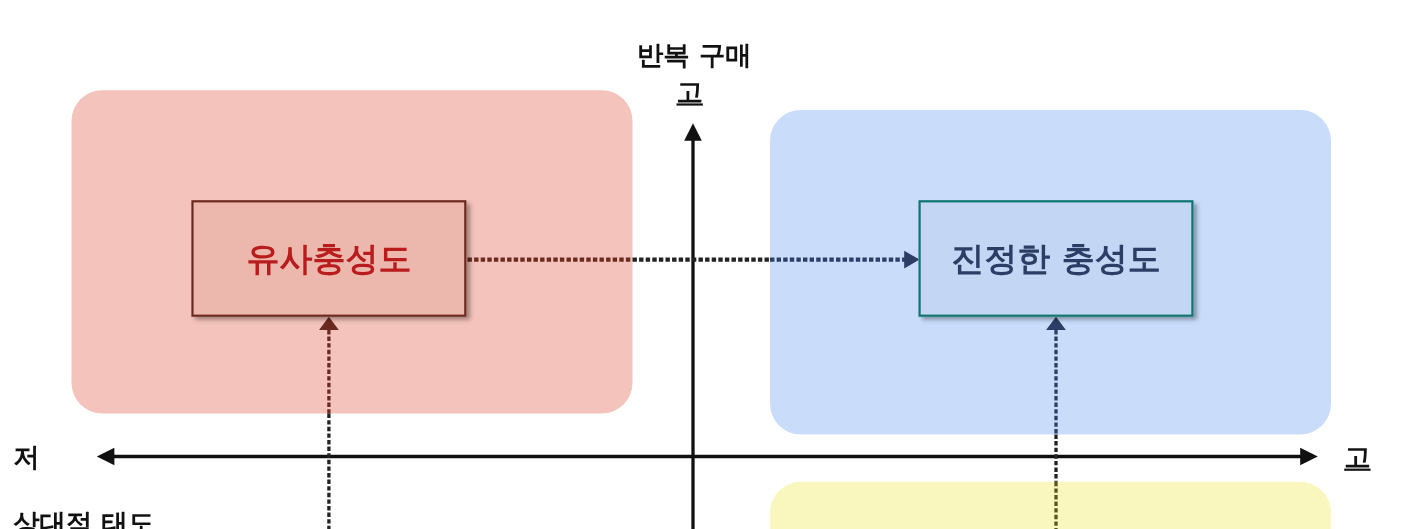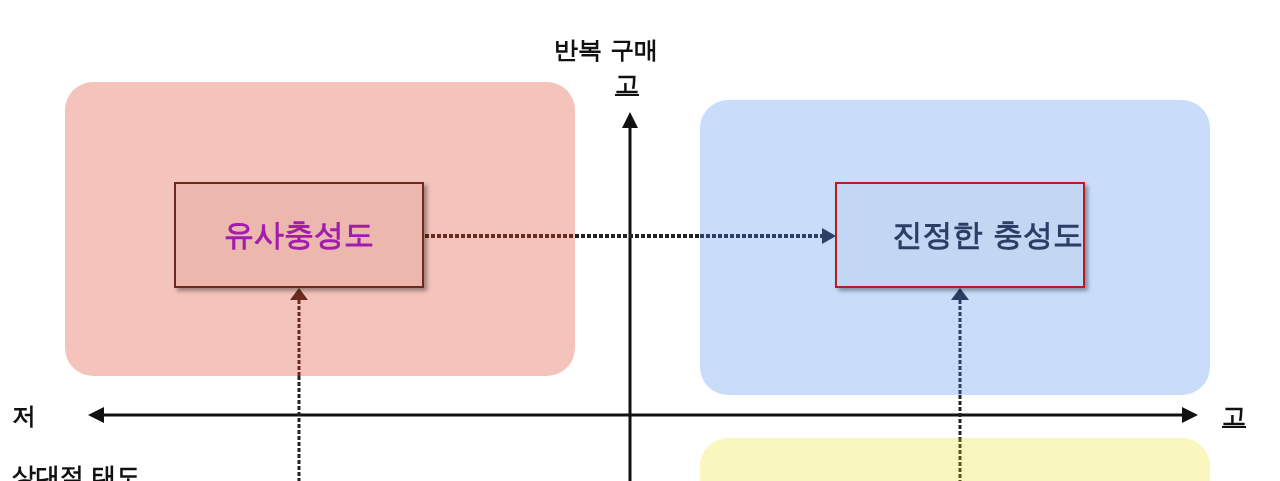--- a/index.html
+++ b/index.html
@@ -35,24 +35,24 @@
   <line x1="299" y1="300" x2="299" y2="376" stroke="#6b2a20" stroke-width="3" stroke-dasharray="4,2"></line>
   <line x1="299" y1="376" x2="299" y2="481" stroke="#222" stroke-width="3" stroke-dasharray="4,2"></line>
   <polygon points="299,288 290,300 308,300" fill="#6b2a20"></polygon>
 
   <line x1="960" y1="300" x2="960" y2="395" stroke="#2c3e66" stroke-width="3" stroke-dasharray="4,2"></line>
   <line x1="960" y1="395" x2="960" y2="438" stroke="#222" stroke-width="3" stroke-dasharray="4,2"></line>
   <line x1="960" y1="438" x2="960" y2="481" stroke="#5a5520" stroke-width="3" stroke-dasharray="4,2"></line>
   <polygon points="960,288 951,300 969,300" fill="#2c3e66"></polygon>
 </svg>
 
-<div class="box" style="left:174px;top:182px;width:250px;height:106px;background:#ecb8ae;border:2px solid #6b2a20;color:#a21caf;">
+<div class="box" style="left:174px;top:182px;width:250px;height:106px;background:#ecb8ae;border:2px solid #6b2a20;color:#b91c1c;">
   <span>유사충성도</span>
 </div>
-<div class="box" style="left:835px;top:182px;width:250px;height:106px;background:#c3d6f3;border:2px solid #b91c1c;color:#2c3e66;justify-content:flex-end;">
+<div class="box" style="left:835px;top:182px;width:250px;height:106px;background:#c3d6f3;border:2px solid #0f766e;color:#2c3e66;">
   <span>진정한 충성도</span>
 </div>
 
-<div class="lbl" style="left:554px;top:34px;">반복 구매</div>
+<div class="lbl" style="left:579px;top:34px;">반복 구매</div>
 <div class="lbl" style="left:615px;top:68px;text-decoration:underline;">고</div>
 <div class="lbl" style="left:12px;top:400px;">저</div>
 <div class="lbl" style="left:12px;top:460px;">상대적 태도</div>
 <div class="lbl" style="left:1222px;top:400px;text-decoration:underline;">고</div>
 
 </body></html>

